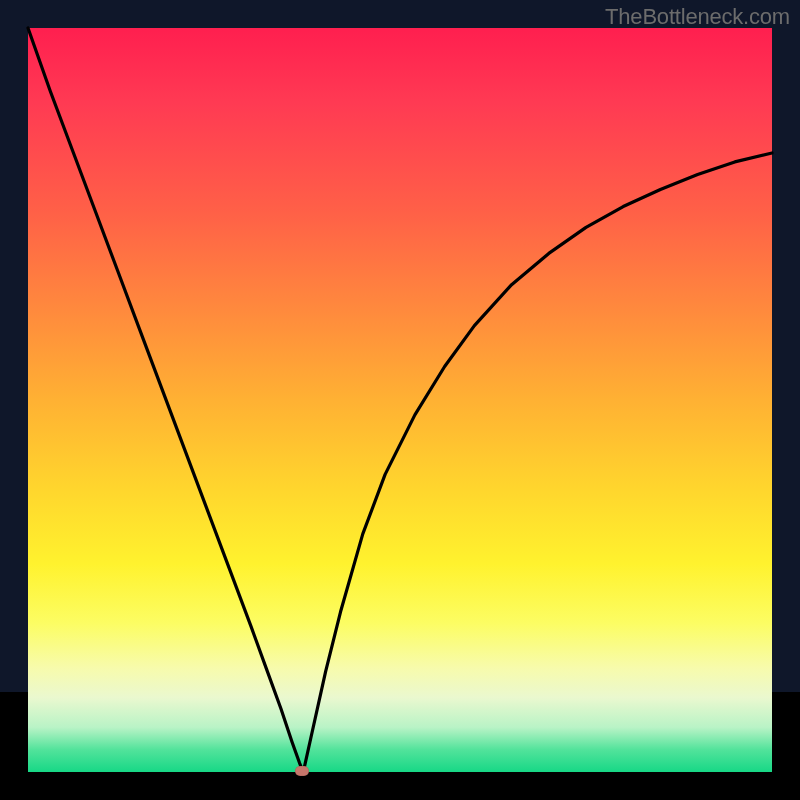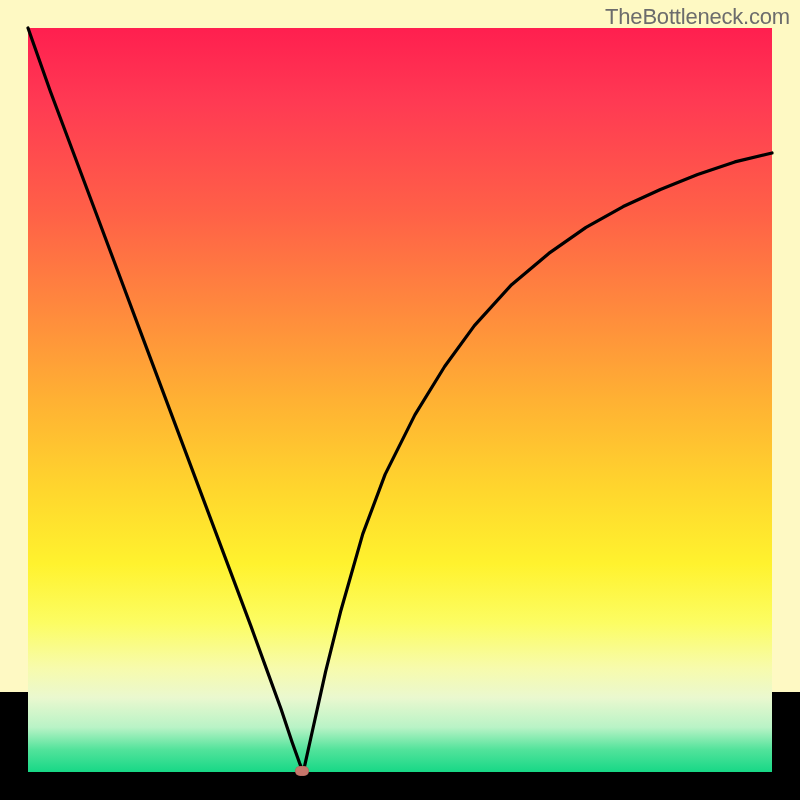--- a/index.html
+++ b/index.html
@@ -8,21 +8,21 @@
     width: 800px;
     height: 800px;
     overflow: hidden;
     background: #000;
     font-family: Arial, Helvetica, sans-serif;
   }
   .frame {
     position: relative;
     width: 800px;
     height: 692px;
-    background: #fef9c3;
+    background: #0f172a;
   }
   .plot-area {
     position: absolute;
     left: 28px;
     top: 28px;
     width: 744px;
     height: 744px;
     
     background: linear-gradient(
       to bottom,

